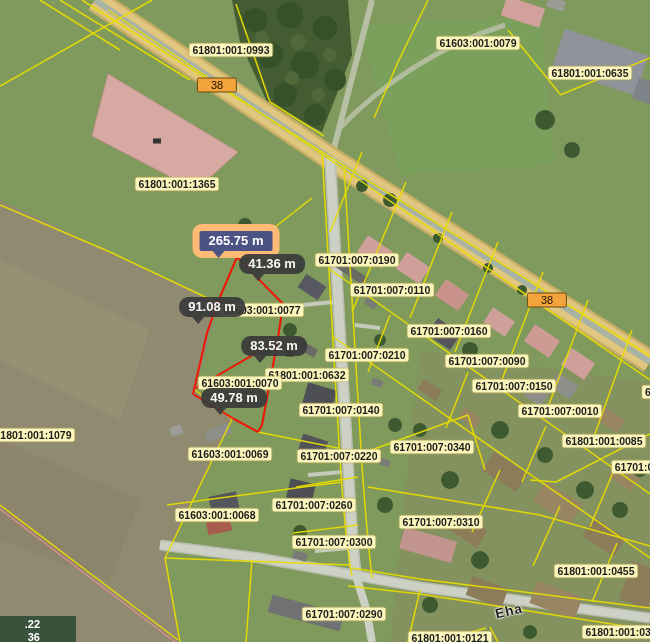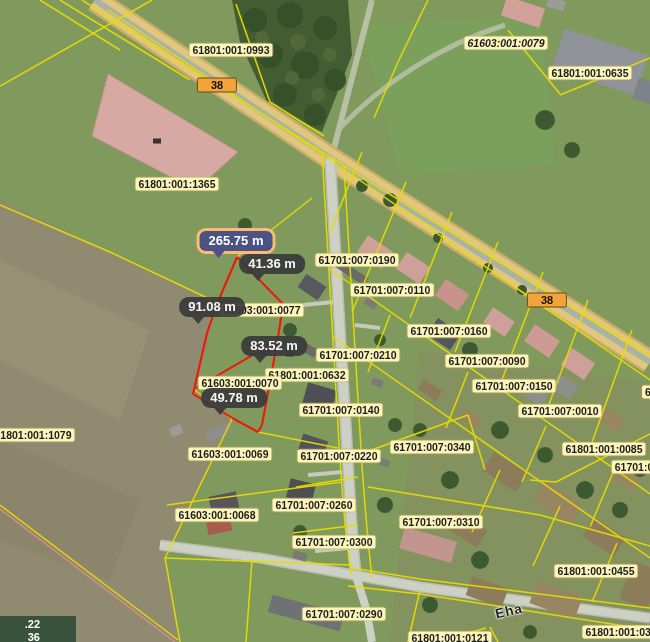--- a/index.html
+++ b/index.html
@@ -13,28 +13,28 @@
   #terrain{position:absolute;left:0;top:0;}
   #labels{position:absolute;left:0;top:0;width:100%;height:100%;}
   .plabel{
     position:absolute;transform:translate(-50%,-50%);white-space:nowrap;
     font-size:10.5px;font-weight:bold;line-height:13px;color:var(--label-text);
     background:var(--label-bg);padding:0 3px;border-radius:2px;
     box-shadow:0 0 0 1px rgba(190,170,80,.45);z-index:3;
   }
   .badge{
     position:absolute;transform:translate(-50%,-50%);white-space:nowrap;
-    font-size:11px;font-weight:bold;color:#1a1200;background:var(--road-badge-bg);
+    font-size:11px;font-weight:normal;color:#1a1200;background:var(--road-badge-bg);
     border:1.5px solid #6b4a10;padding:0 13px;border-radius:2px;line-height:13px;z-index:3;
   }
   .mlabel{
     position:absolute;transform:translate(-50%,-50%);white-space:nowrap;
     font-size:13px;font-weight:bold;color:#fff;padding:2px 9px 3px;border-radius:9px;z-index:5;
   }
-  .mlabel.primary{background:var(--measure-primary-bg);border:3px solid #fdba74;}
+  .mlabel.primary{background:var(--measure-primary-bg);border:7px solid #fdba74;}
   .mlabel.secondary{background:var(--measure-secondary-bg);opacity:.93;}
   .mlabel::after{
     content:"";position:absolute;left:13px;top:100%;
     border:6px solid transparent;border-top-width:7px;border-bottom:none;
   }
   .mlabel.primary::after{border-top-color:var(--measure-primary-bg);}
   .mlabel.secondary::after{border-top-color:var(--measure-secondary-bg);}
   .street-label{
     position:absolute;transform:translate(-50%,-50%) rotate(-13deg);
     font-size:13.5px;font-weight:bold;letter-spacing:1px;color:#1f1f1f;z-index:3;
@@ -235,36 +235,36 @@
     <g fill="none" stroke="#f21404" stroke-width="2" stroke-linejoin="round">
       <path d="M237,257 L217,304 L207,333 L193,394"></path>
       <path d="M237,257 L283,304 L278,338 L262,425 L258,432"></path>
       <path d="M193,394 L234,419 L258,432"></path>
       <path d="M196,388 L277,341"></path>
     </g>
   </svg>
 
   <div id="labels">
       <div class="plabel" style="left: 231px; top: 50px;">61801:001:0993</div>
-      <div class="plabel" style="left: 506px; top: 43px; font-style: italic;">61603:001:0079</div>
+      <div class="plabel" style="left: 478px; top: 43px;">61603:001:0079</div>
       <div class="plabel" style="left: 590px; top: 29px; margin-top: 44px;">61801:001:0635</div>
       <div class="plabel" style="left: 177px; top: 184px;">61801:001:1365</div>
       <div class="plabel" style="left: 357px; top: 260px;">61701:007:0190</div>
       <div class="plabel" style="left: 392px; top: 290px;">61701:007:0110</div>
       <div class="plabel" style="left: 262px; top: 310px;">61603:001:0077</div>
       <div class="plabel" style="left: 441px; top: 331px; margin-left: 8px;">61701:007:0160</div>
-      <div class="plabel" style="left: 358px; top: 355px;">61701:007:0210</div>
+      <div class="plabel" style="left: 367px; top: 355px;">61701:007:0210</div>
       <div class="plabel" style="left: 487px; top: 361px;">61701:007:0090</div>
       <div class="plabel" style="left: 307px; top: 375px;">61801:001:0632</div>
       <div class="plabel" style="left: 514px; top: 386px;">61701:007:0150</div>
       <div class="plabel" style="left: 240px; top: 383px;">61603:001:0070</div>
       <div class="plabel" style="left: 341px; top: 410px;">61701:007:0140</div>
       <div class="plabel" style="left: 560px; top: 411px;">61701:007:0010</div>
       <div class="plabel" style="left: 33px; top: 435px;">61801:001:1079</div>
-      <div class="plabel" style="left: 604px; top: 441px; margin-top: 8px;">61801:001:0085</div>
+      <div class="plabel" style="left: 604px; top: 441px;">61801:001:0085</div>
       <div class="plabel" style="left: 432px; top: 447px;">61701:007:0340</div>
       <div class="plabel" style="left: 230px; top: 454px;">61603:001:0069</div>
       <div class="plabel" style="left: 339px; top: 456px;">61701:007:0220</div>
       <div class="plabel" style="left: 634px; top: 467px;">61701:0</div>
       <div class="plabel" style="left: 648px; top: 392px;">6</div>
       <div class="plabel" style="left: 314px; top: 505px;">61701:007:0260</div>
       <div class="plabel" style="left: 217px; top: 515px;">61603:001:0068</div>
       <div class="plabel" style="left: 441px; top: 522px;">61701:007:0310</div>
       <div class="plabel" style="left: 334px; top: 542px;">61701:007:0300</div>
       <div class="plabel" style="left: 596px; top: 571px;">61801:001:0455</div>

